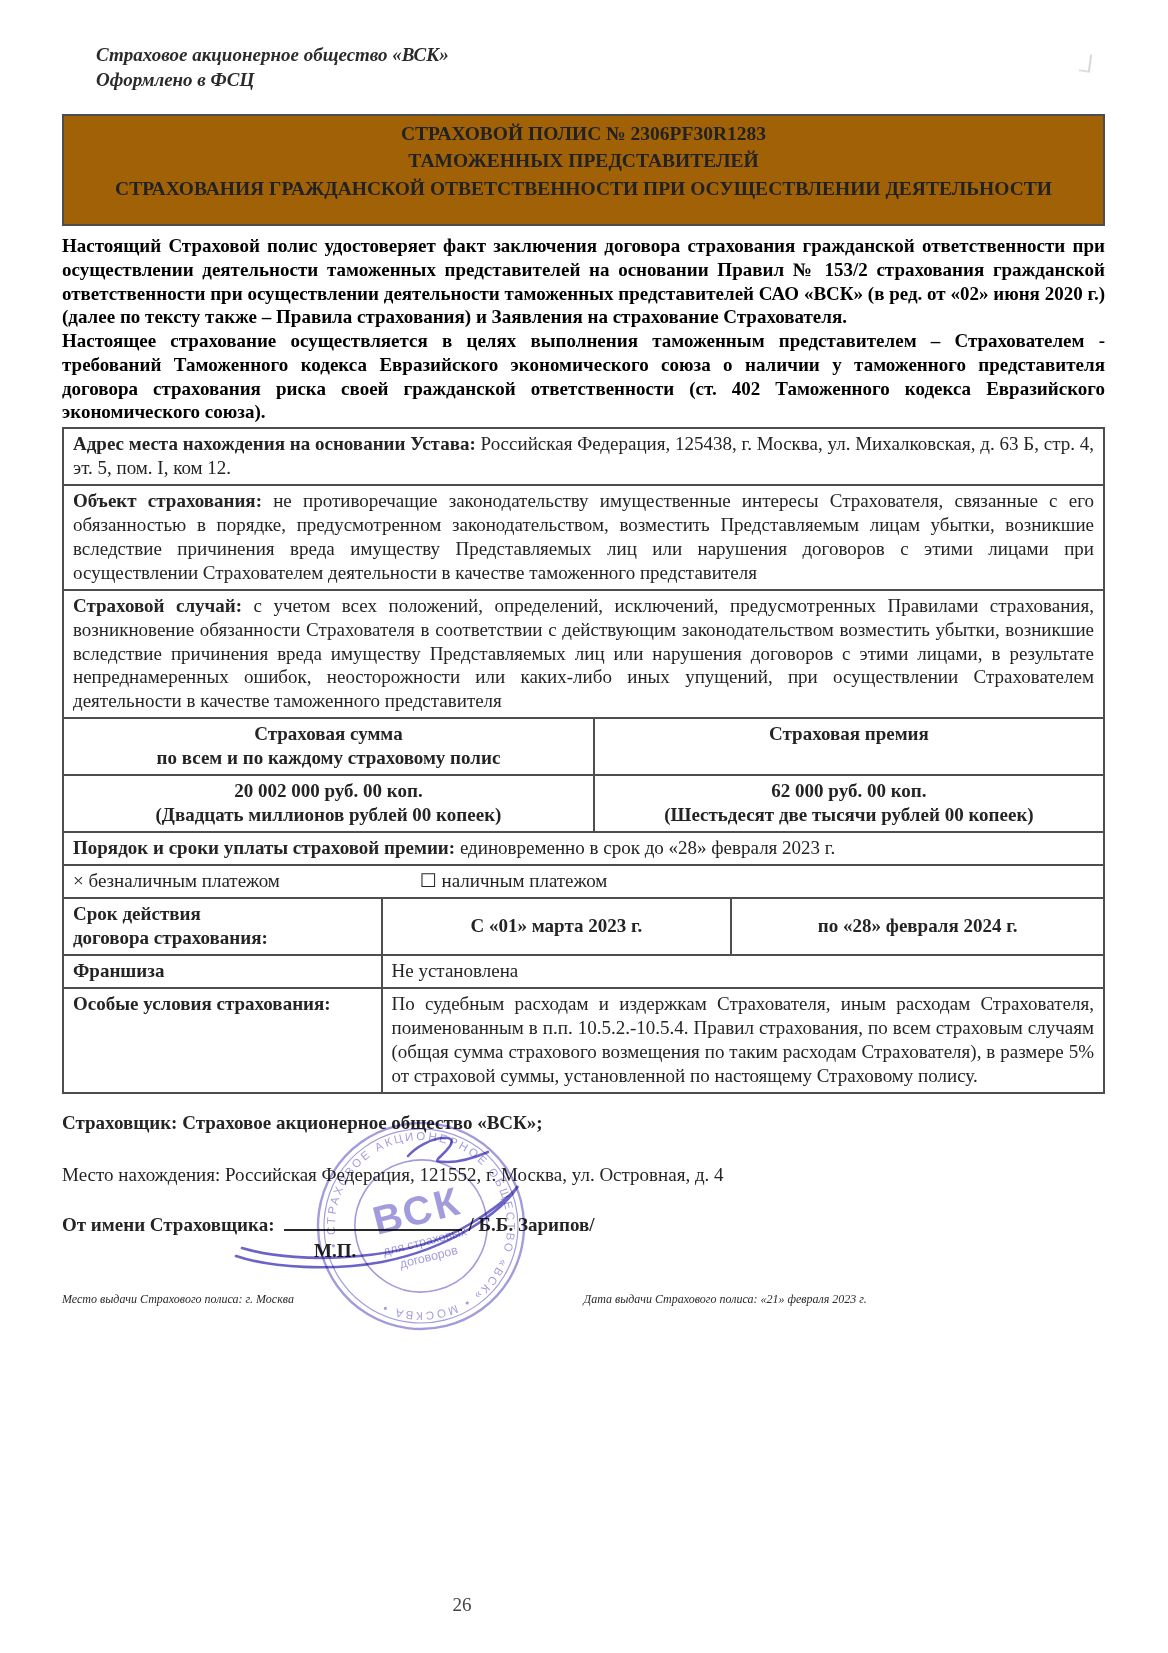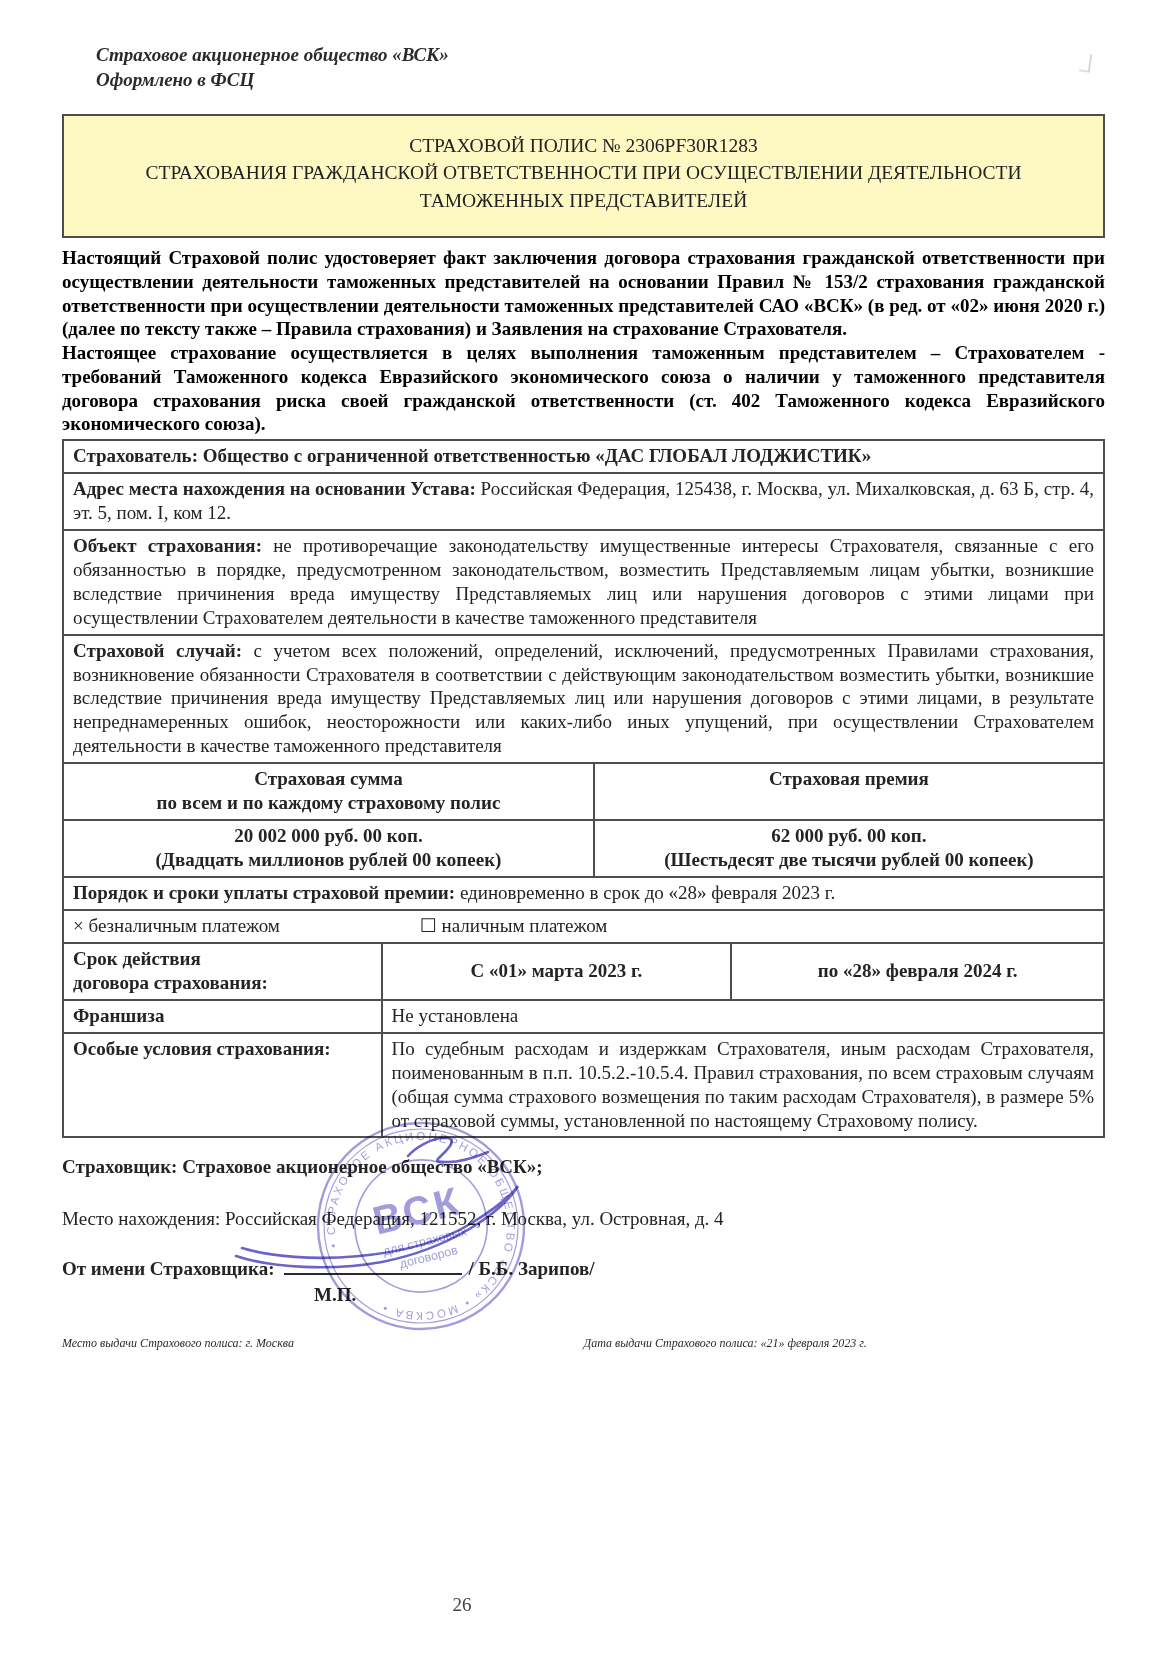--- a/index.html
+++ b/index.html
@@ -4,22 +4,22 @@
 <style>
   html,body{margin:0;padding:0;}
   body{
     width:1168px;height:1653px;position:relative;background:#ffffff;
     font-family:"Liberation Serif","DejaVu Serif",serif;color:#1d1d1d;
     -webkit-font-smoothing:antialiased;
   }
   .content{position:absolute;left:62px;top:42px;width:1043px;}
   .letterhead{margin-left:34px;font-style:italic;font-size:19px;line-height:1.32;font-weight:bold;color:#2a2a2a;}
   .title-box{
-    margin-top:22px;border:2px solid #4e4e4e;background:#fef9c3;
-    padding:16px 10px 22px;text-align:center;font-weight:normal;font-size:19.5px;line-height:1.4;color:#222;
+    margin-top:22px;border:2px solid #4e4e4e;background:#a16207;
+    padding:4px 10px 22px;text-align:center;font-weight:bold;font-size:19.5px;line-height:1.4;color:#222;
   }
   .intro{margin-top:8px;font-weight:bold;text-align:justify;font-size:19px;line-height:1.25;color:#000000;}
   .intro p{margin:0;}
   table.policy{width:100%;border-collapse:collapse;table-layout:fixed;font-size:19px;margin-top:3px;}
   table.policy td{border:2px solid #4e4e4e;padding:3px 9px 4px;vertical-align:top;line-height:1.26;color:#242424;}
   .b{font-weight:bold;}
   .just{text-align:justify;}
   .ctr{text-align:center;}
   .vmid{vertical-align:middle !important;}
   .pay-left{display:inline-block;width:342px;}
@@ -44,40 +44,37 @@
 
 <div class="content">
 
   <div class="letterhead">
     <div>Страховое акционерное общество «ВСК»</div>
     <div>Оформлено в ФСЦ</div>
   </div>
 
   <div class="title-box">
     <div>СТРАХОВОЙ ПОЛИС № 2306PF30R1283</div>
+    <div>ТАМОЖЕННЫХ ПРЕДСТАВИТЕЛЕЙ</div>
     <div>СТРАХОВАНИЯ ГРАЖДАНСКОЙ ОТВЕТСТВЕННОСТИ ПРИ ОСУЩЕСТВЛЕНИИ ДЕЯТЕЛЬНОСТИ</div>
-    <div>ТАМОЖЕННЫХ ПРЕДСТАВИТЕЛЕЙ</div>
   </div>
 
   <div class="intro">
     <p>Настоящий Страховой полис удостоверяет факт заключения договора страхования гражданской ответственности при осуществлении деятельности таможенных представителей на основании Правил № 153/2 страхования гражданской ответственности при осуществлении деятельности таможенных представителей САО «ВСК» (в ред. от «02» июня 2020 г.) (далее по тексту также – Правила страхования) и Заявления на страхование Страхователя.</p>
     <p>Настоящее страхование осуществляется в целях выполнения таможенным представителем – Страхователем - требований Таможенного кодекса Евразийского экономического союза о наличии у таможенного представителя договора страхования риска своей гражданской ответственности (ст. 402 Таможенного кодекса Евразийского экономического союза).</p>
   </div>
 
   <table class="policy">
     <colgroup>
         <col style="width:30.6%">
         <col style="width:20.4%">
         <col style="width:13.2%">
         <col style="width:35.8%">
       </colgroup>
     <tbody>
-      <tr>
-        <td colspan="4" class="b"><span>Страхователь:</span> <span>Общество с ограниченной ответственностью «ДАС ГЛОБАЛ ЛОДЖИСТИК»</span></td>
-      </tr>
       <tr>
         <td colspan="4" class="just"><span class="b">Адрес места нахождения на основании Устава:</span> <span>Российская Федерация, 125438, г. Москва, ул. Михалковская, д. 63 Б, стр. 4, эт. 5, пом. I, ком 12.</span></td>
       </tr>
       <tr>
         <td colspan="4" class="just"><span class="b">Объект страхования:</span> <span>не противоречащие законодательству имущественные интересы Страхователя, связанные с его обязанностью в порядке, предусмотренном законодательством, возместить Представляемым лицам убытки, возникшие вследствие причинения вреда имуществу Представляемых лиц или нарушения договоров с этими лицами при осуществлении Страхователем деятельности в качестве таможенного представителя</span></td>
       </tr>
       <tr>
         <td colspan="4" class="just"><span class="b">Страховой случай:</span> <span>с учетом всех положений, определений, исключений, предусмотренных Правилами страхования, возникновение обязанности Страхователя в соответствии с действующим законодательством возместить убытки, возникшие вследствие причинения вреда имуществу Представляемых лиц или нарушения договоров с этими лицами, в результате непреднамеренных ошибок, неосторожности или каких-либо иных упущений, при осуществлении Страхователем деятельности в качестве таможенного представителя</span></td>
       </tr>
       <tr>

